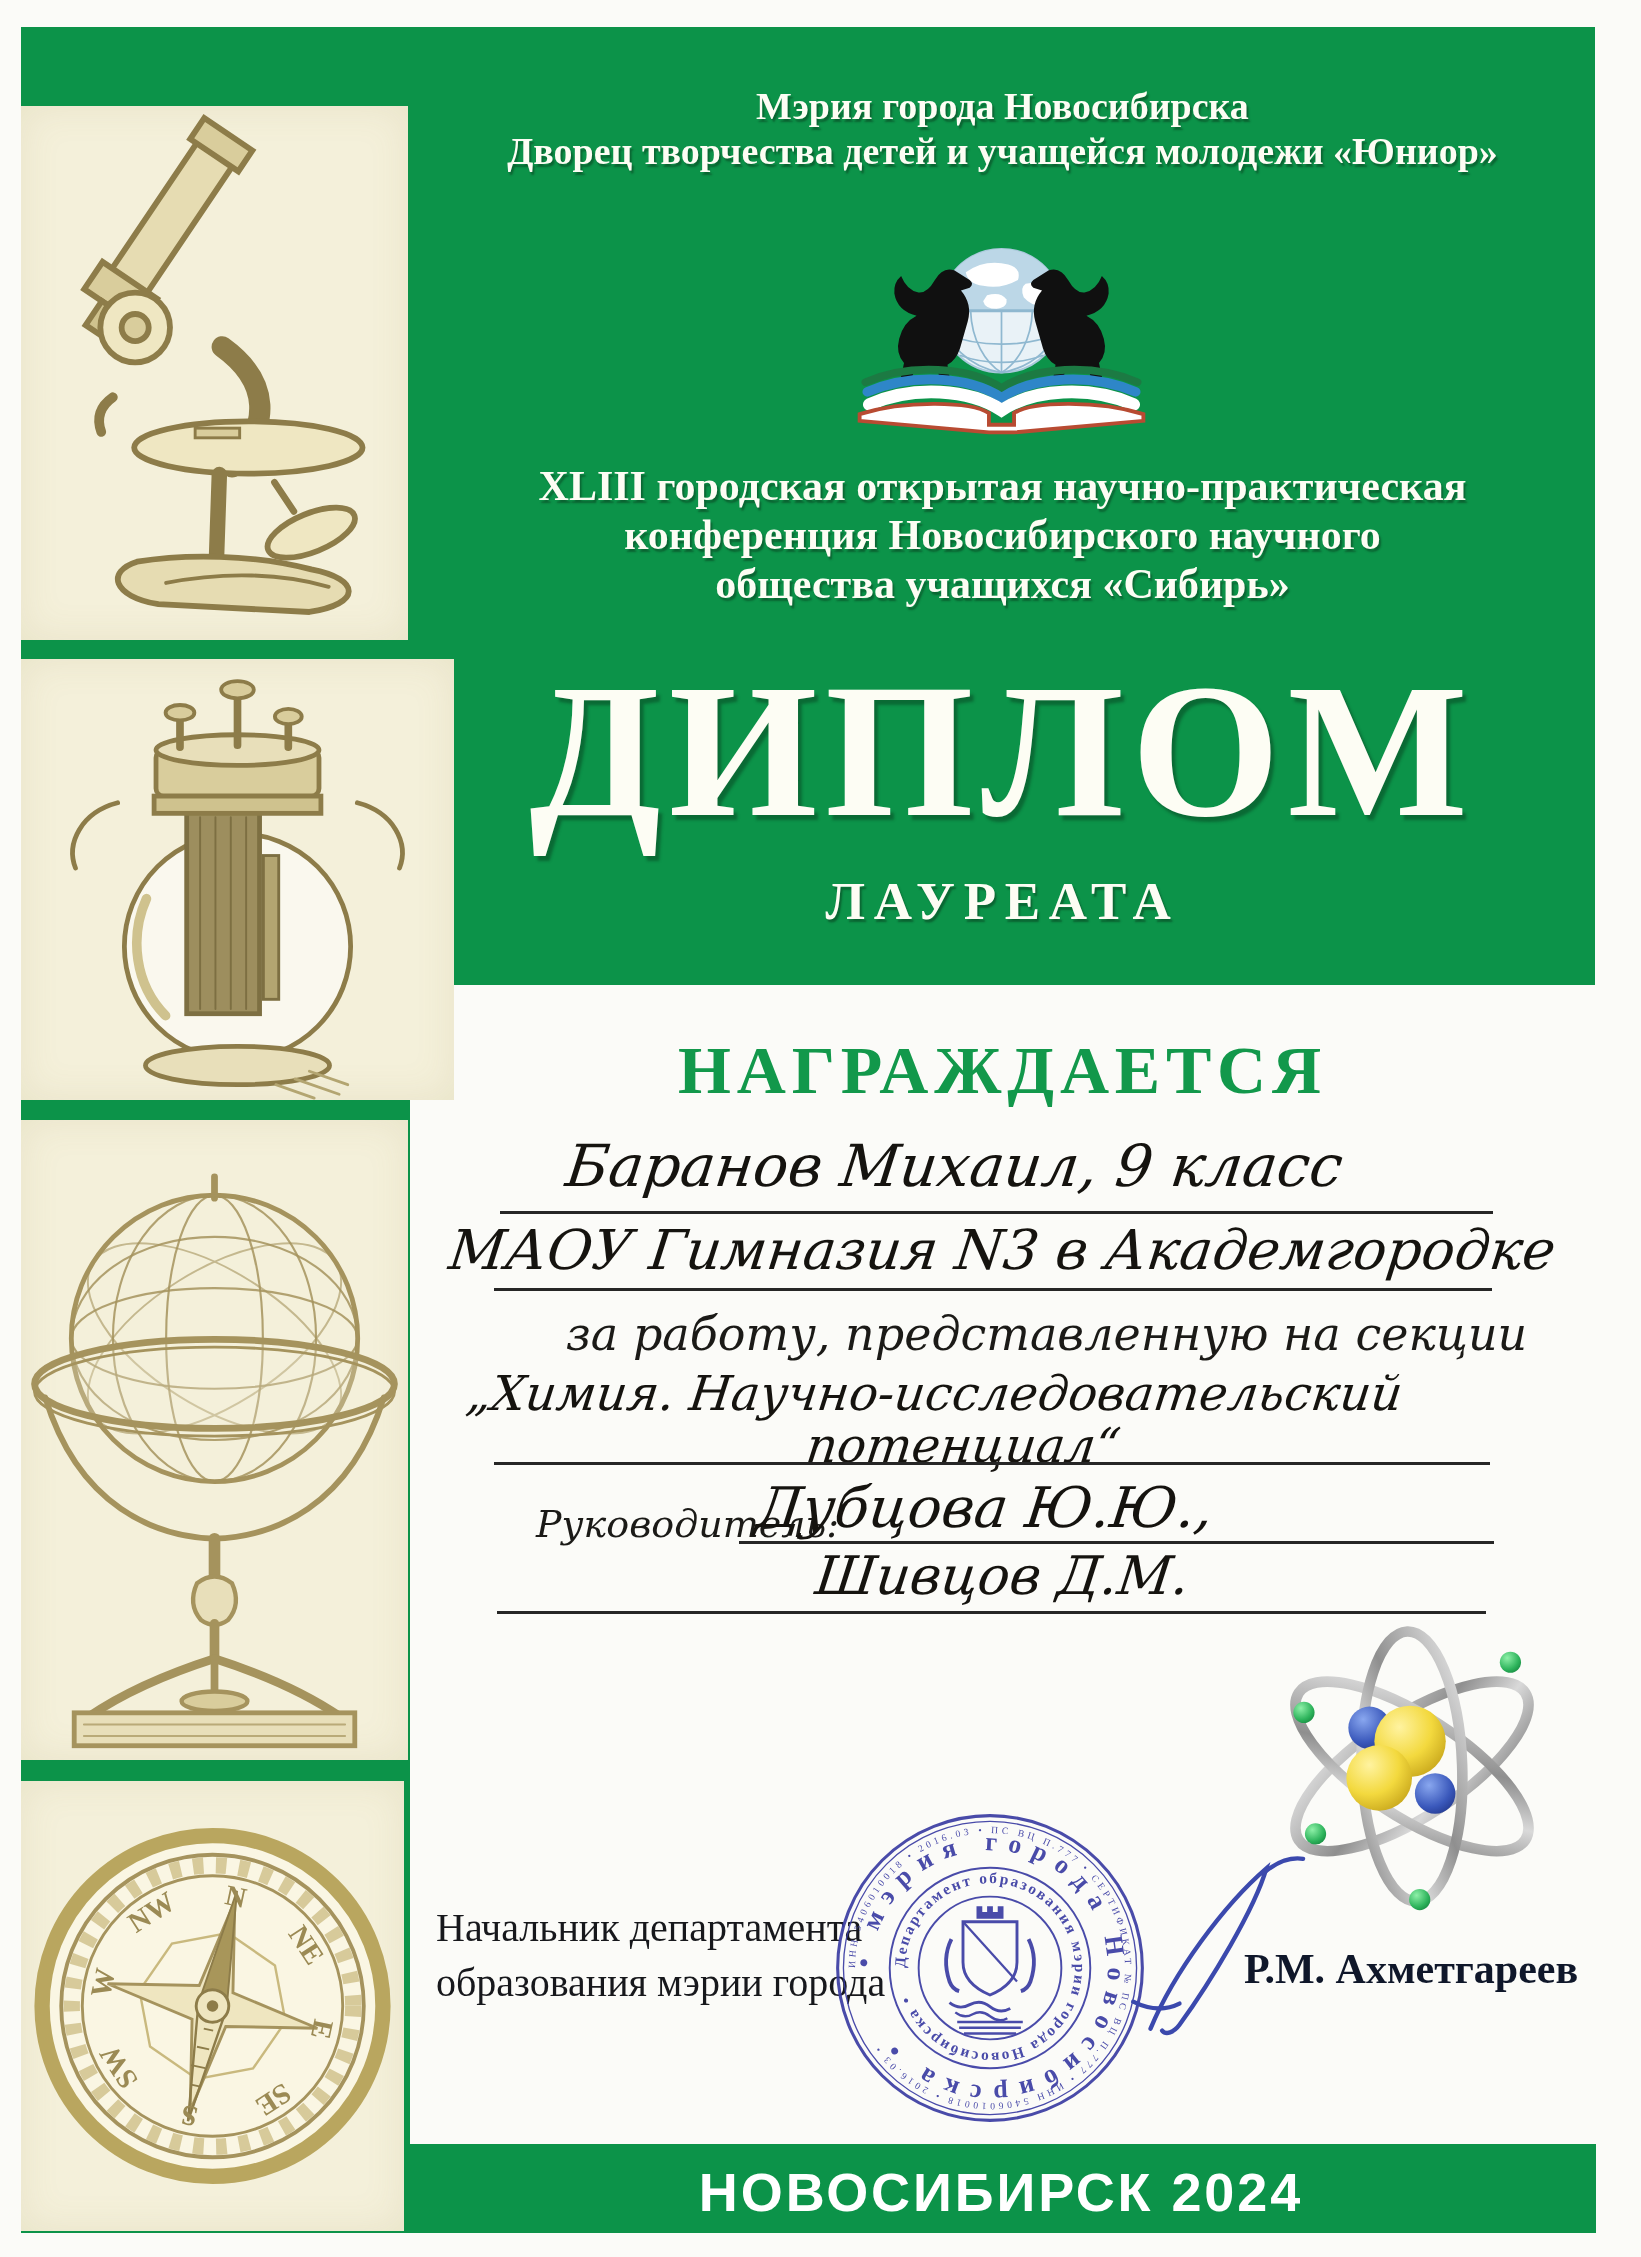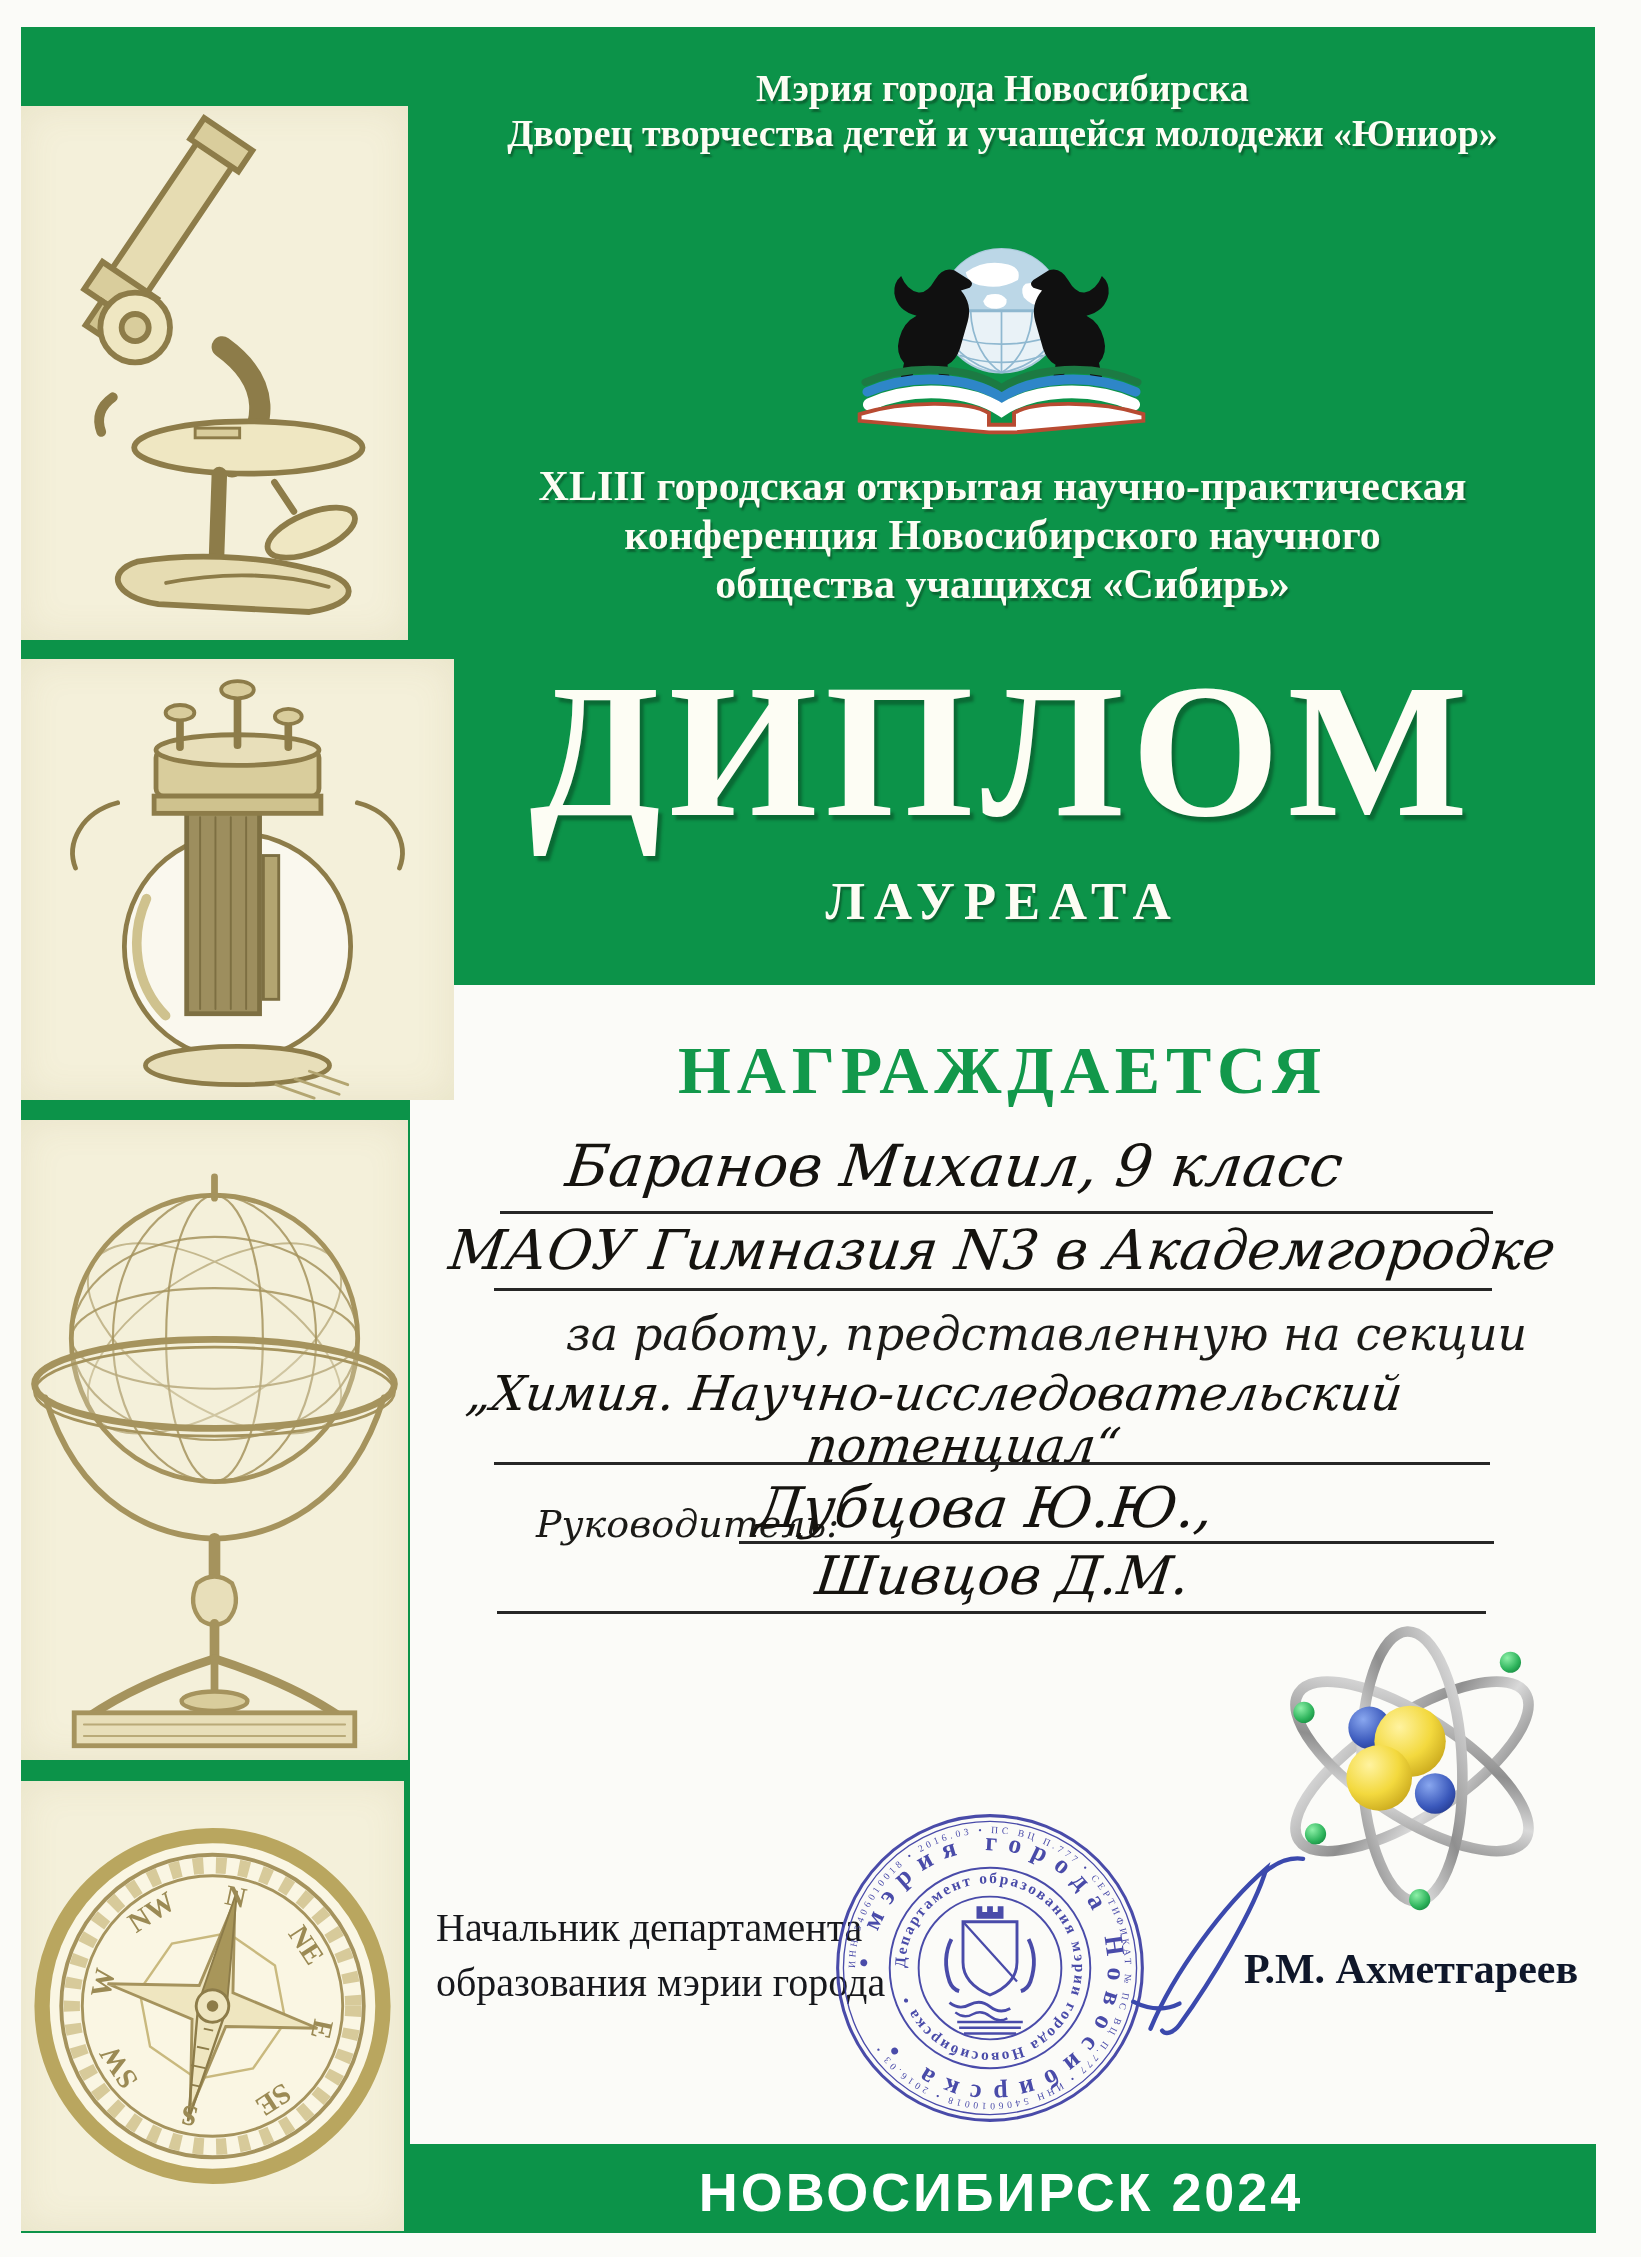--- a/index.html
+++ b/index.html
@@ -160,21 +160,21 @@
             <text class="compassLetter" x="200" y="128" text-anchor="middle">W</text>
           </g>
         <g transform="rotate(315 200 235)">
             <text class="compassLetter" x="200" y="128" text-anchor="middle">NW</text>
           </g>
       </g>
     </g>
   </svg>
 </div>
 
-<div class="abs center-col" style="top:66px;">
+<div class="abs center-col" style="top:84px;">
   <div class="issuer wh">Мэрия города Новосибирска</div>
   <div class="issuer wh">Дворец творчества детей и учащейся молодежи «Юниор»</div>
 </div>
 
 <svg class="abs" style="left:842px;top:222px;" width="319" height="222" viewBox="0 0 330 230">
   <circle cx="165" cy="92" r="64" fill="#e9f2f7" stroke="#a9c9db" stroke-width="2"></circle>
   <path d="M101,92 a64,64 0 0 1 128,0 z" fill="#bcd7e7"></path>
   <g fill="#ffffff">
     <path d="M128,52 q20,-14 44,-8 q14,4 10,16 q-18,10 -36,6 q-16,-2 -18,-14 z"></path>
     <path d="M190,64 q22,-4 34,8 q6,10 -8,14 q-18,4 -28,-8 q-4,-10 2,-14 z"></path>

